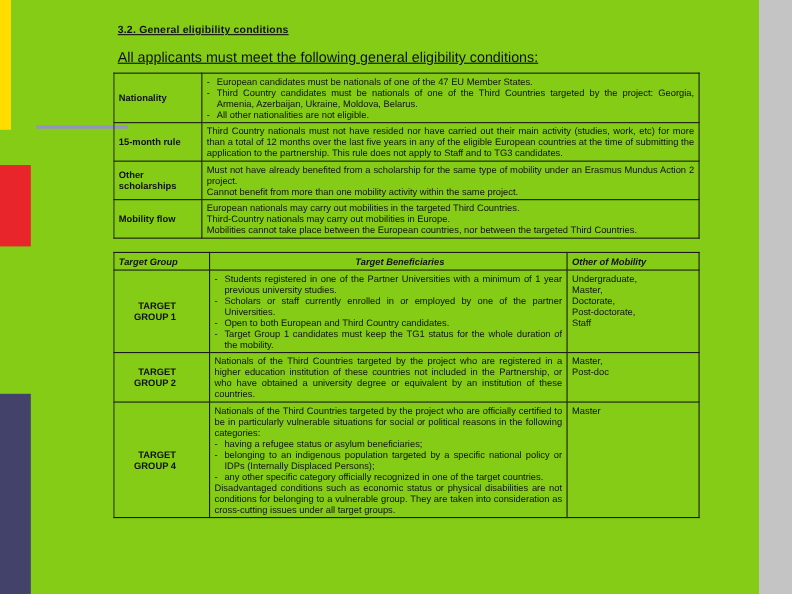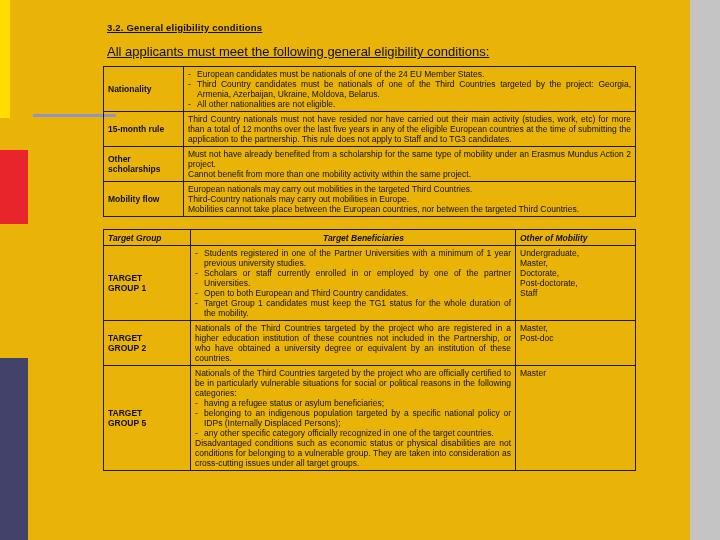--- a/index.html
+++ b/index.html
@@ -1,33 +1,33 @@
 <!DOCTYPE html>
 <html><head>
 <meta charset="utf-8">
 <style>
   html,body{margin:0;padding:0;}
   body{width:720px;height:540px;font-family:"Liberation Sans",sans-serif;background:#ffffff;}
-  .slide{position:relative;width:720px;height:540px;background:#eab308;overflow:hidden;}
+  .slide{position:relative;width:720px;height:540px;background:#84cc16;overflow:hidden;}
   .decor{position:absolute;}
   .yellow-bar{left:0;top:0;width:10px;height:118px;}
   .blue-line{left:33px;top:114px;width:83px;height:3px;}
   .red-block{left:0;top:150px;width:28px;height:74px;}
   .dark-block{left:0;top:358px;width:28px;height:182px;}
   .gray-strip{right:0;top:0;width:30px;height:540px;}
   .doc{position:absolute;left:103px;top:0;width:535px;height:540px;overflow:hidden;color:#101010;padding-top:22px;box-sizing:border-box;}
   .sec-heading{font-size:9.5px;font-weight:bold;text-decoration:underline;margin:0 0 11px 4px;letter-spacing:.2px;}
   .sec-intro{font-size:13px;text-decoration:underline;margin:0 0 7px 4px;}
   table{border-collapse:collapse;table-layout:fixed;margin:0 0 12px 0;}
   .elig-table,.tg-table{width:532px;}
   th,td{border:1px solid #1a1a1a;padding:2px 4px;font-size:8.5px;line-height:10px;vertical-align:top;box-sizing:border-box;}
   th{font-weight:bold;text-align:left;vertical-align:middle;}
   .tg-table thead th{vertical-align:middle;height:16px;font-style:italic;}
   .tg-table thead th.c{text-align:center;padding-left:25px;}
-  .tg-lbl{display:block;width:52px;}
+  .tg-lbl{display:block;width:52px;text-align:right;}
   .line{display:flex;}
   .line .dash{flex:0 0 9px;}
   .line .txt{flex:1;text-align:justify;}
   .plain{text-align:justify;}
   .mob div{text-align:left;}
 </style>
 </head>
 <body>
 
 <div class="slide">
@@ -45,21 +45,21 @@
       <colgroup>
           <col style="width:80px">
           <col style="width:452px">
         </colgroup>
       <tbody id="elig-body">
           <tr>
             <th>Nationality</th>
             <td>
               <div class="line">
                 <span class="dash">-</span>
-                <span class="txt">European candidates must be nationals of one of the 24 EU Member States.</span>
+                <span class="txt">European candidates must be nationals of one of the 47 EU Member States.</span>
               </div>
               <div class="line">
                 <span class="dash">-</span>
                 <span class="txt">Third Country candidates must be nationals of one of the Third Countries targeted by the project: Georgia, Armenia, Azerbaijan, Ukraine, Moldova, Belarus.</span>
               </div>
               <div class="line">
                 <span class="dash">-</span>
                 <span class="txt">All other nationalities are not eligible.</span>
               </div>
             </td>
@@ -140,21 +140,21 @@
             <td>
               <div class="plain">Nationals of the Third Countries targeted by the project who are registered in a higher education institution of these countries not included in the Partnership, or who have obtained a university degree or equivalent by an institution of these countries.</div>
             </td>
             <td class="mob">
               <div>Master,</div>
               <div>Post-doc</div>
             </td>
           </tr>
           <tr>
             <th>
-              <span class="tg-lbl">TARGET GROUP 5</span>
+              <span class="tg-lbl">TARGET GROUP 4</span>
             </th>
             <td>
               <div class="plain">Nationals of the Third Countries targeted by the project who are officially certified to be in particularly vulnerable situations for social or political reasons in the following categories:</div>
               <div class="line">
                 <span class="dash">-</span>
                 <span class="txt">having a refugee status or asylum beneficiaries;</span>
               </div>
               <div class="line">
                 <span class="dash">-</span>
                 <span class="txt">belonging to an indigenous population targeted by a specific national policy or IDPs (Internally Displaced Persons);</span>

